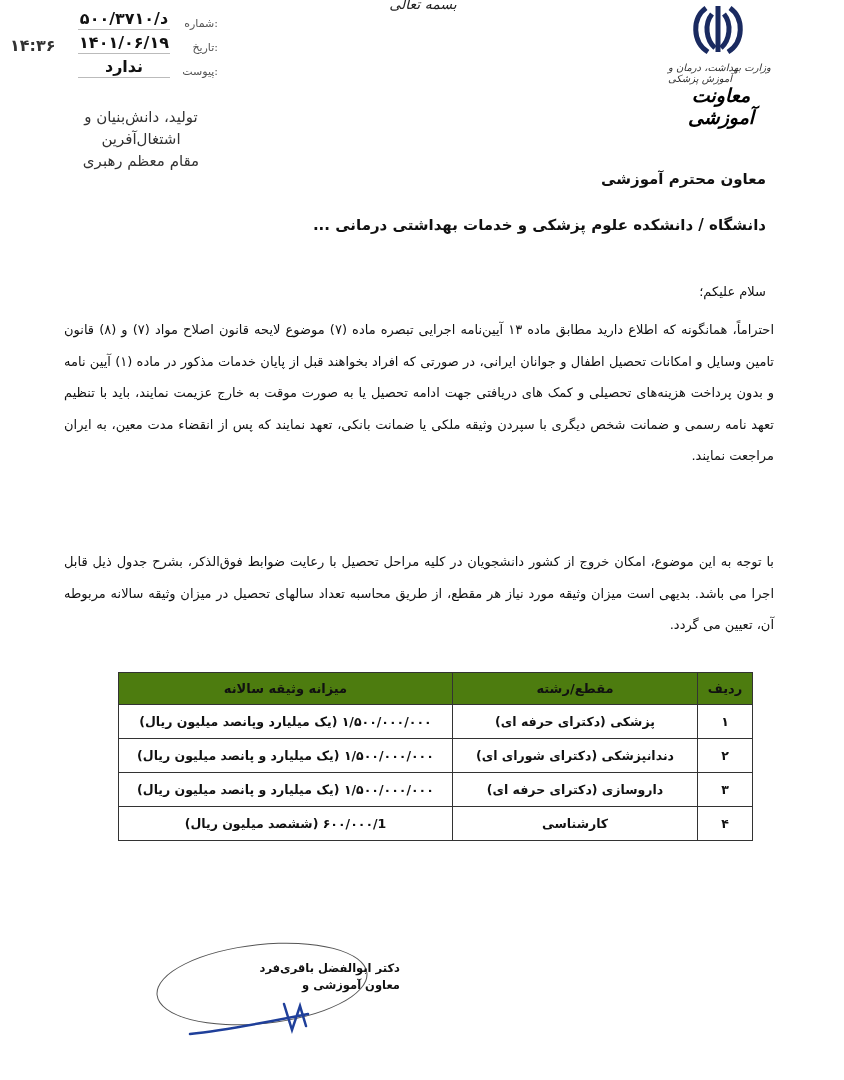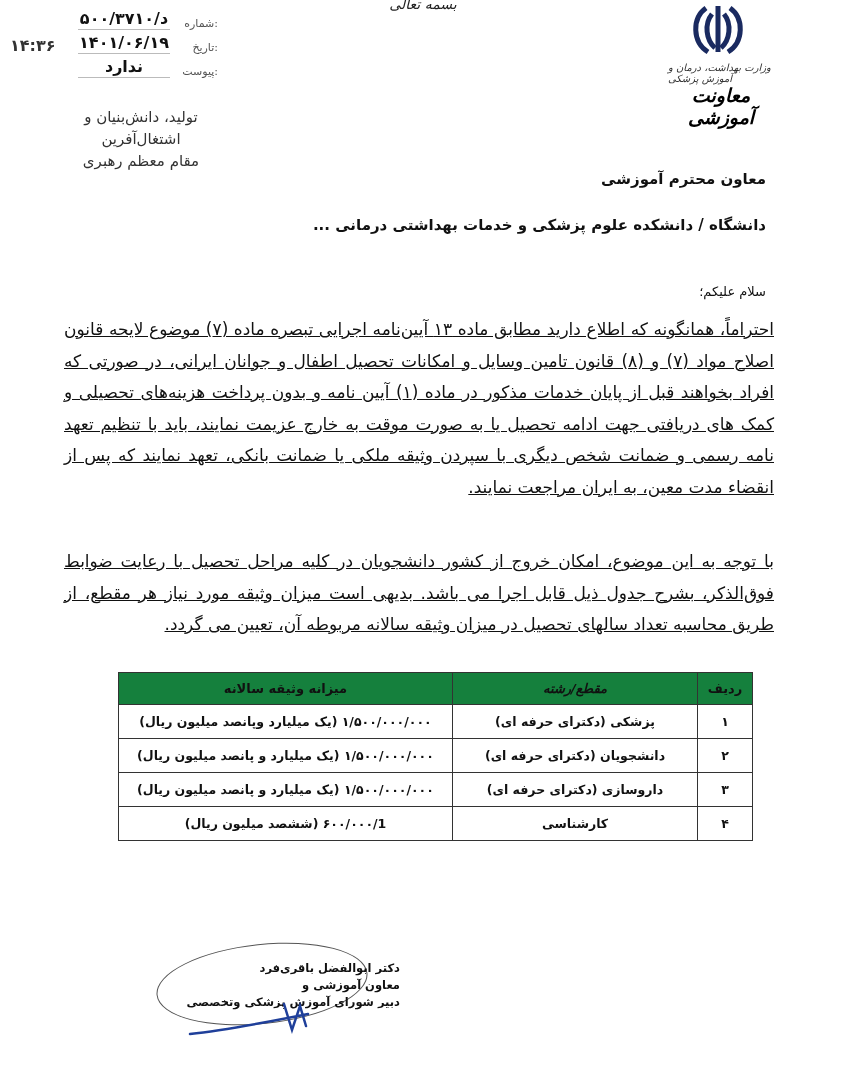--- a/index.html
+++ b/index.html
@@ -25,31 +25,31 @@
   .logo { left: 668px; top: 0px; width: 100px; height: 60px; }
   .ministry { left: 668px; top: 62px; width: 120px; font-size: 10px; color: #333; text-align: left; direction: rtl; font-style: italic; }
   .deputy { left: 656px; top: 84px; width: 130px; font-size: 19px; font-weight: bold; color: #000000; text-align: center; direction: rtl; font-family: "DejaVu Serif", serif; font-style: italic; }
 
   
   .addr1 { right: 78px; top: 170px; font-size: 15px; font-weight: bold; direction: rtl; }
   .addr2 { right: 78px; top: 208px; font-size: 15px; font-weight: bold; direction: rtl; margin-top: 8px; }
 
   
   .greeting { right: 78px; top: 284px; font-size: 13px; direction: rtl; }
-  .para { right: 70px; width: 710px; font-size: 17px; line-height: 31.5px; direction: rtl; text-align: justify; text-align-last: right; text-decoration: underline; }
+  .para { right: 70px; width: 710px; font-size: 13px; line-height: 31.5px; direction: rtl; text-align: justify; text-align-last: right; }
   .para1 { top: 314px; }
   .para2 { top: 546px; }
 
   
   .tbl { left: 118px; top: 672px; width: 635px; border-collapse: collapse; direction: rtl; font-size: 12.5px; font-weight: bold; }
   .tbl th, .tbl td { border: 1px solid #333; text-align: center; padding: 0 6px; }
-  .tbl th { background: #15803d; height: 31px; font-size: 13px; }
+  .tbl th { background: #4d7c0f; height: 31px; font-size: 13px; }
   .tbl td { height: 33px; }
   .col-idx { width: 42px; }
-  .col-field { width: 232px; font-style: italic; }
+  .col-field { width: 232px; }
 
   
   .sig-oval { left: 156px; top: 944px; width: 210px; height: 78px; border: 1.5px solid #555; border-radius: 50%; transform: rotate(-6deg); }
   .sig-text { left: 150px; top: 960px; width: 250px; text-align: right; direction: rtl; font-size: 11.5px; font-weight: bold; line-height: 17px; }
   .sig-stroke { left: 188px; top: 1000px; width: 150px; height: 40px; }
 </style>
 </head>
 <body>
 
 <div class="abs basmala">بسمه تعالی</div>
@@ -105,39 +105,38 @@
     </tr>
   </thead>
   <tbody>
     <tr>
       <td>۱</td>
       <td>پزشکی (دکترای حرفه ای)</td>
       <td>۱/۵۰۰/۰۰۰/۰۰۰ (یک میلیارد وپانصد میلیون ریال)</td>
     </tr>
     <tr>
       <td>۲</td>
-      <td>دانشجویان (دکترای حرفه ای)</td>
+      <td>دندانپزشکی (دکترای شورای ای)</td>
       <td>۱/۵۰۰/۰۰۰/۰۰۰ (یک میلیارد و پانصد میلیون ریال)</td>
     </tr>
     <tr>
       <td>۳</td>
       <td>داروسازی (دکترای حرفه ای)</td>
       <td>۱/۵۰۰/۰۰۰/۰۰۰ (یک میلیارد و پانصد میلیون ریال)</td>
     </tr>
     <tr>
       <td>۴</td>
       <td>کارشناسی</td>
       <td>۶۰۰/۰۰۰/1 (ششصد میلیون ریال)</td>
     </tr>
   </tbody>
 </table>
 
 <div class="abs sig-oval"></div>
 <div class="abs sig-text">
   <div>دکتر ابوالفضل باقری‌فرد</div>
   <div>معاون آموزشی و</div>
-  <div>دبیر شورای آموزش پزشکی وتخصصی</div>
 </div>
 <div class="abs sig-stroke">
   <svg width="150" height="40" viewBox="0 0 150 40">
     <path d="M2 34 C40 30 80 22 120 14 M96 4 L104 30 L112 6 L118 26" fill="none" stroke="#1f3f9a" stroke-width="2.5" stroke-linecap="round"></path>
   </svg>
 </div>
 
 </body></html>

